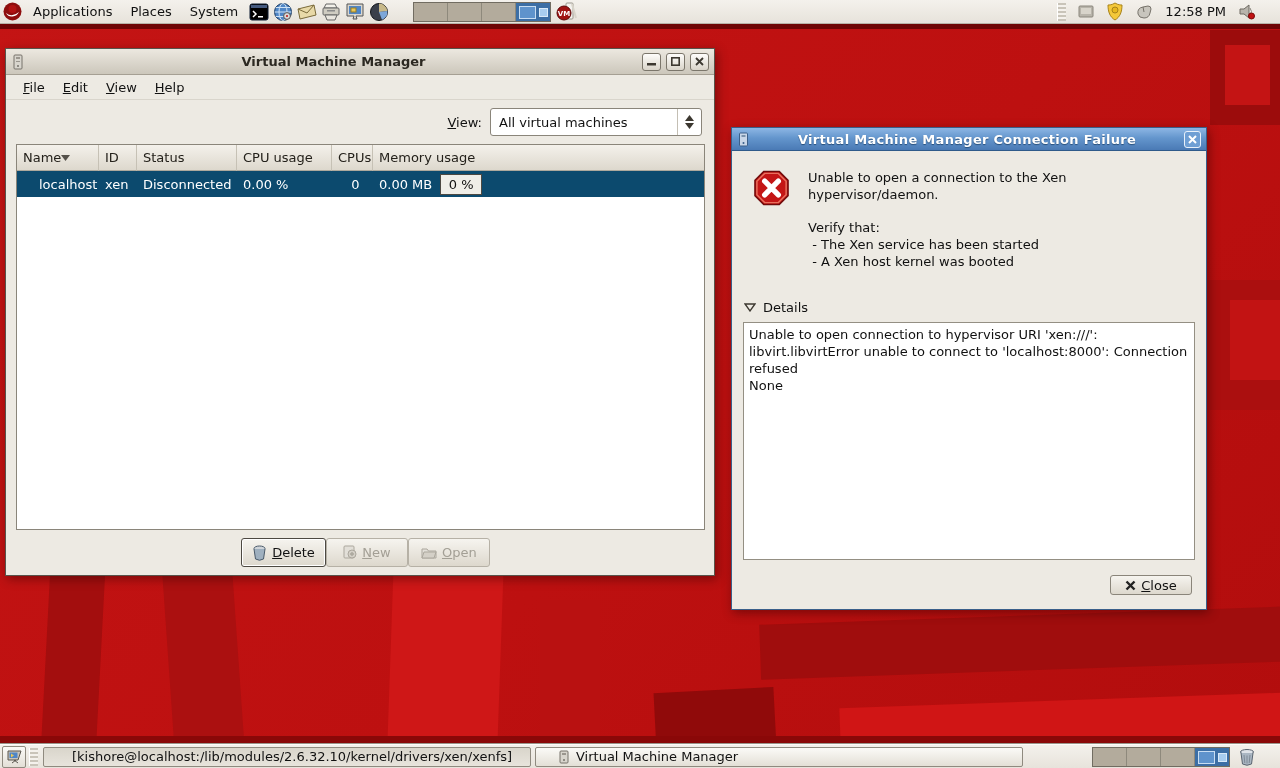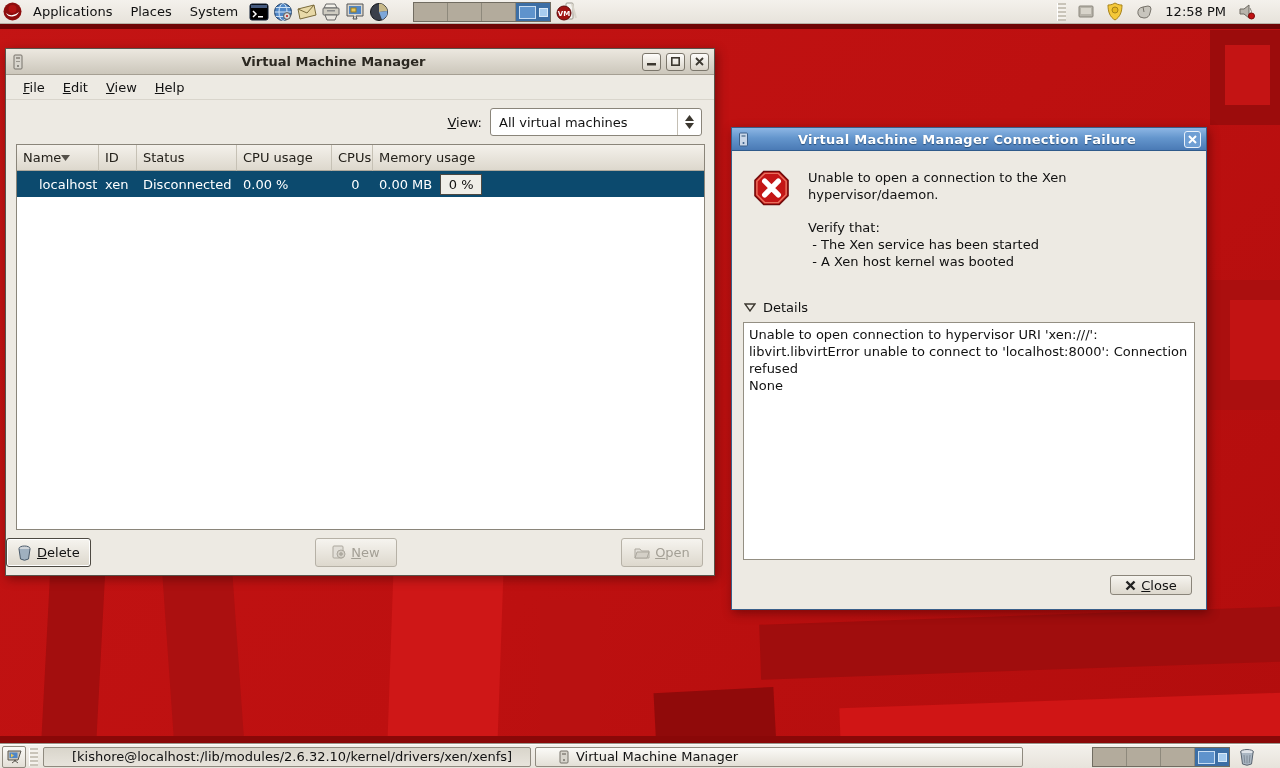--- a/index.html
+++ b/index.html
@@ -69,21 +69,21 @@
   .thead, .trow { display:grid; grid-template-columns:82px 38px 100px 95px 41px 1fr; }
   .thead { height:26px; }
   .th { background:linear-gradient(#f4f1eb,#ddd8cd); border-right:1px solid #c6c1b5; border-bottom:1px solid #aea99d; display:flex; align-items:center; padding-left:6px; color:#24211b; }
   .th:last-child { border-right:none; }
   .trow { height:26px; background:#0c4a6e; color:#fff; align-items:center; }
   .td { padding-left:6px; white-space:nowrap; }
   .td.name { padding-left:22px; }
   .td.mem { display:flex; align-items:center; gap:8px; }
   .pbox { min-width:42px; height:21px; border:1px solid #4d4942; background:#f0eee8; color:#111; display:flex; align-items:center; justify-content:center; }
 
-  .btnrow { flex:1; display:flex; align-items:center; justify-content:space-between; gap:0; padding-right:11px; }
+  .btnrow { flex:1; display:flex; align-items:center; justify-content:center; gap:0; padding-right:11px;padding-left:22px; }
   .gbtn { height:29px; min-width:82px; border:1px solid #8a857a; border-radius:3px; background:linear-gradient(#f6f4ef,#ddd8cd); display:flex; align-items:center; justify-content:center; gap:5px; color:#111; padding:0 10px; }
   .gbtn.focus { border-color:#4d4942; box-shadow:inset 0 0 0 1px #fff; }
   .gbtn.disabled { color:#a39f95; border-color:#b6b1a6; }
 
   
   #dlg { left:731px; top:127px; width:476px; height:483px; display:flex; flex-direction:column; z-index:20; border:1px solid #3a5f8a; }
   #dlg .titlebar { height:23px; background:linear-gradient(#8db6e4 0%,#6496cd 45%,#4a7ab5 100%); border-bottom:1px solid #2f5variable; border-bottom:1px solid #2f5a8a; color:#fff; }
   #dlg .t-text { text-shadow:0 1px 1px #274e79; letter-spacing:.3px; }
   .x-btn { width:17px; height:17px; border:1px solid #e9f1fa; border-radius:3px; background:#6f9fd4; display:flex; align-items:center; justify-content:center; }
   .dlg-body { flex:1; display:flex; flex-direction:column; padding:10px 11px 14px; }

